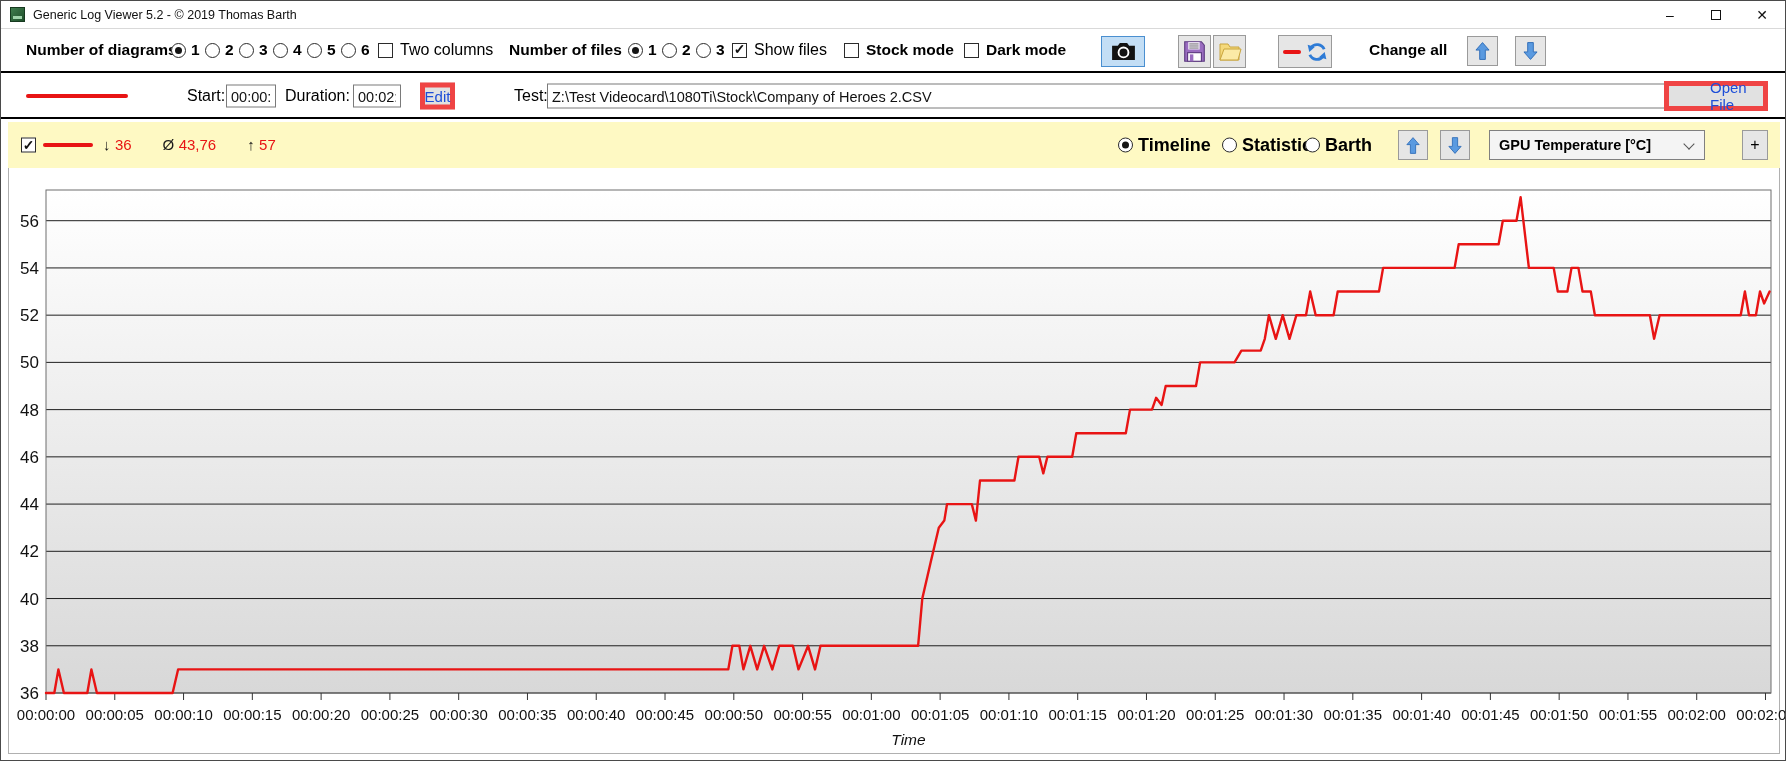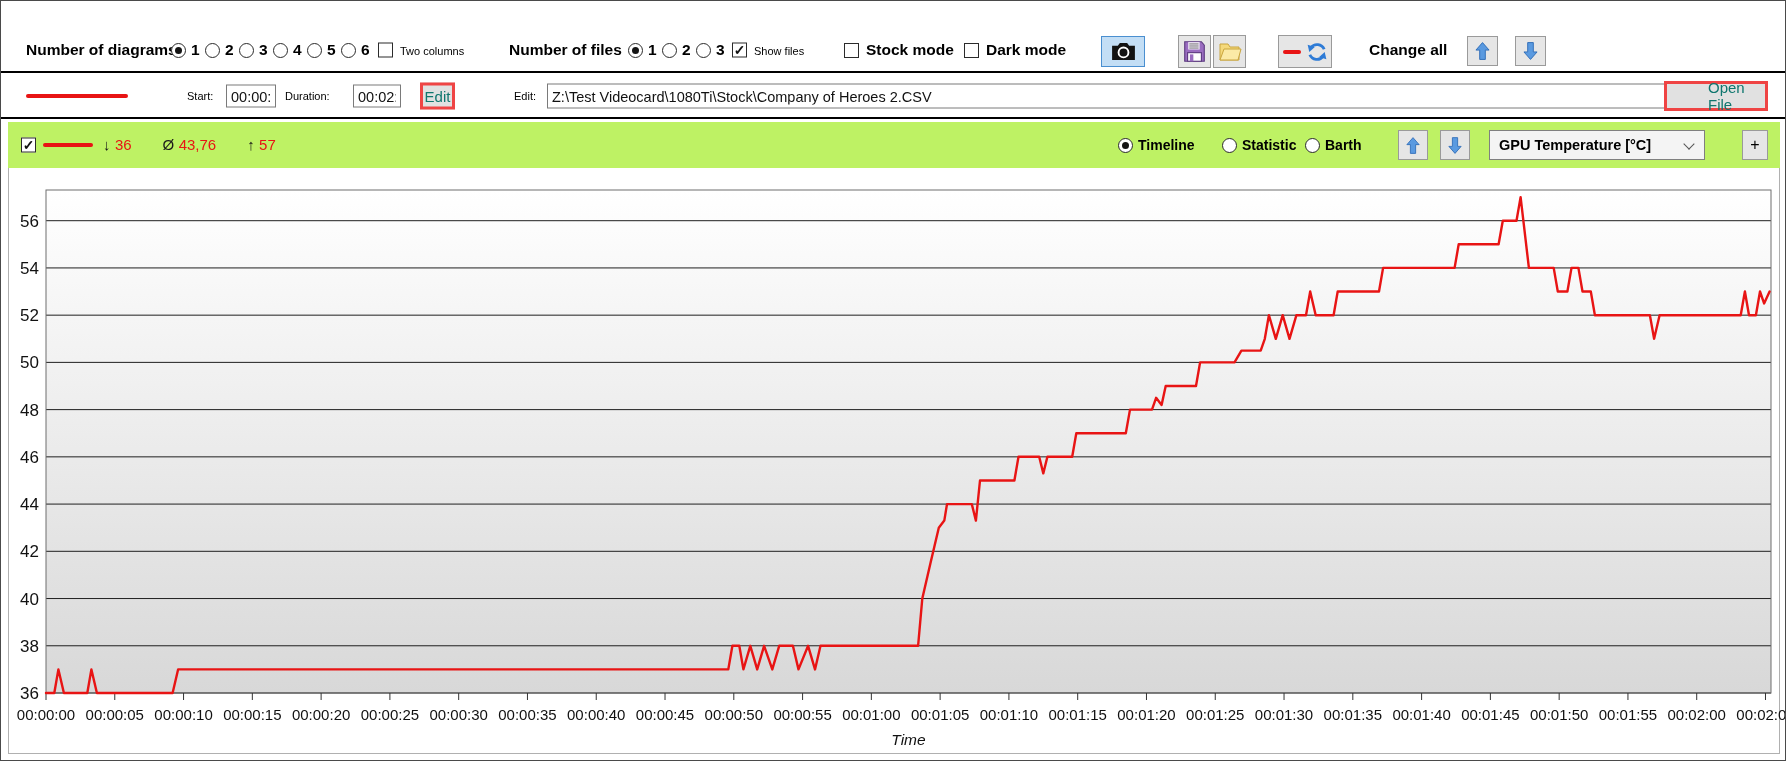--- a/index.html
+++ b/index.html
@@ -20,60 +20,71 @@
   .apptitle { margin-left:8px; font-size:12.5px; color:#111; }
   .winbtns { margin-left:auto; display:flex; height:100%; }
   .winbtn { width:46px; height:100%; display:flex; align-items:center; justify-content:center;
     font-size:14px; color:#111; cursor:default; }
   .maxbox { width:10px; height:10px; border:1px solid #111; }
   
   .toolbar { position:absolute; top:28px; left:0; width:100%; height:44px;
     border-bottom:2px solid #000; background:#fff; }
   .toolbar .item, .filerow .item, .dheader .item { position:absolute; top:50%; transform:translateY(-50%); }
   .blabel { font-weight:700; font-size:15.5px; white-space:nowrap; }
-  .nlabel { font-size:11px; white-space:nowrap; }
+  .nlabel { font-size:16px; white-space:nowrap; }
   .radio { width:15px; height:15px; border-radius:50%; border:1px solid #2b2b2b; background:#fff; position:relative; flex:0 0 auto; }
   .radio.checked::after { content:""; position:absolute; inset:3px; border-radius:50%; background:#141414; }
   .cb { width:15px; height:15px; border:1px solid #2b2b2b; background:#fff; position:relative; flex:0 0 auto;
     display:inline-flex; align-items:center; justify-content:center; font-size:14px; line-height:1; }
   .cb.checked::after { content:"✓"; font-weight:700; color:#111; margin-top:-2px; }
   .ropt { display:flex; align-items:center; gap:5px; }
   .ropt .olabel { font-weight:700; font-size:15.5px; }
   .cbitem { display:flex; align-items:center; gap:7px; }
   .toolbtn { position:absolute; background:#e6e6e6; border:1px solid #9a9a9a;
     display:flex; align-items:center; justify-content:center; cursor:default; }
   .toolbtn.blue { background:#c3def5; border:1px solid #4a8fd0; }
   
   .filerow { position:absolute; top:74px; left:0; width:100%; height:44px;
     border-bottom:2px solid #000; background:#fff; }
   .redline { height:4px; background:#e81414; border-radius:2px; }
   .tinput { border:1px solid #7a7a7a; background:#fff; font-family:"Liberation Sans",sans-serif;
     font-size:14.5px; padding:1px 4px; color:#111; }
-  .btn { background:#e1e1e1; border:3px solid #ef4444; font-family:"Liberation Sans",sans-serif;
-    font-size:15px; color:#0f766e; display:flex; align-items:center; justify-content:center; cursor:default; }
+  .btn { background:#e1e1e1; border:5px solid #ef4444; font-family:"Liberation Sans",sans-serif;
+    font-size:15px; color:#1d4ed8; display:flex; align-items:center; justify-content:center; cursor:default; }
   
   .dpanel { position:absolute; top:121px; left:7px; width:1772px; height:632px;
     border:1px solid #b0b0b0; background:#fff; }
-  .dheader { position:absolute; top:121px; left:7px; width:1772px; height:46px; background:#bef264; }
+  .dheader { position:absolute; top:121px; left:7px; width:1772px; height:46px; background:#fef9c3; }
   .statarrow { font-size:15px; color:#1a1a1a; }
   .statval { font-size:15px; color:#e81414; }
-  .vmlabel { font-weight:700; font-size:14px; }
+  .vmlabel { font-weight:700; font-size:18px; }
   .ddown { position:absolute; background:#f4f4f4; border:1px solid #808080;
     display:flex; align-items:center; cursor:default; }
   .ddown .dtext { font-weight:700; font-size:14.5px; padding-left:9px; white-space:nowrap; overflow:hidden; flex:1; }
   .chev { width:8px; height:8px; border-left:1.6px solid #555; border-bottom:1.6px solid #555;
     transform:rotate(-45deg); margin-right:11px; margin-top:-3px; flex:0 0 auto; }
   .plusbtn { font-size:16px; }
   .chartmount { position:absolute; top:168px; left:0; width:1786px; height:585px; }
 </style>
 </head>
 <body>
 
 <div class="window">
 
+  <div class="titlebar">
+    <div class="appicon"></div>
+    <div class="apptitle">Generic Log Viewer 5.2 - © 2019 Thomas Barth</div>
+    <div class="winbtns">
+      <div class="winbtn">–</div>
+      <div class="winbtn">
+          <span class="maxbox"></span>
+        </div>
+      <div class="winbtn">✕</div>
+    </div>
+  </div>
 
   <div class="toolbar">
     <span class="item blabel" style="left:25px">Number of diagrams</span>
     <span class="item ropt" style="left:170px">
       <span class="radio checked"></span>
       <span class="olabel">1</span>
       </span>
     <span class="item ropt" style="left:204px">
       <span class="radio"></span>
       <span class="olabel">2</span>
@@ -173,21 +184,21 @@
     </div>
   </div>
 
   <div class="filerow">
     <span class="item redline" style="left:25px; width:102px;"></span>
     <span class="item nlabel" style="left:186px">Start:</span>
     <input class="item tinput" style="left: 225px; width: 50px; height: 23px;" value="00:00:00">
     <span class="item nlabel" style="left:284px">Duration:</span>
     <input class="item tinput" style="left: 352px; width: 48px; height: 23px;" value="00:02:06">
     <div class="item btn" style="left:419px; width:35px; height:27px;">Edit</div>
-    <span class="item nlabel" style="left:513px">Edit:</span>
+    <span class="item nlabel" style="left:513px">Test:</span>
     <input class="item tinput" style="left: 546px; width: 1133px; height: 25px;" value="Z:\Test Videocard\1080Ti\Stock\Company of Heroes 2.CSV">
     <div class="item btn" style="left:1663px; width:104px; height:30px;padding-left:41px;">Open File</div>
   </div>
 
   <div class="dpanel"></div>
 
   <div class="dheader">
     <span class="item cb checked" style="left:13px"></span>
     <span class="item redline" style="left:35px; width:50px;"></span>
     <span class="item" style="left:95px; white-space:nowrap;">

